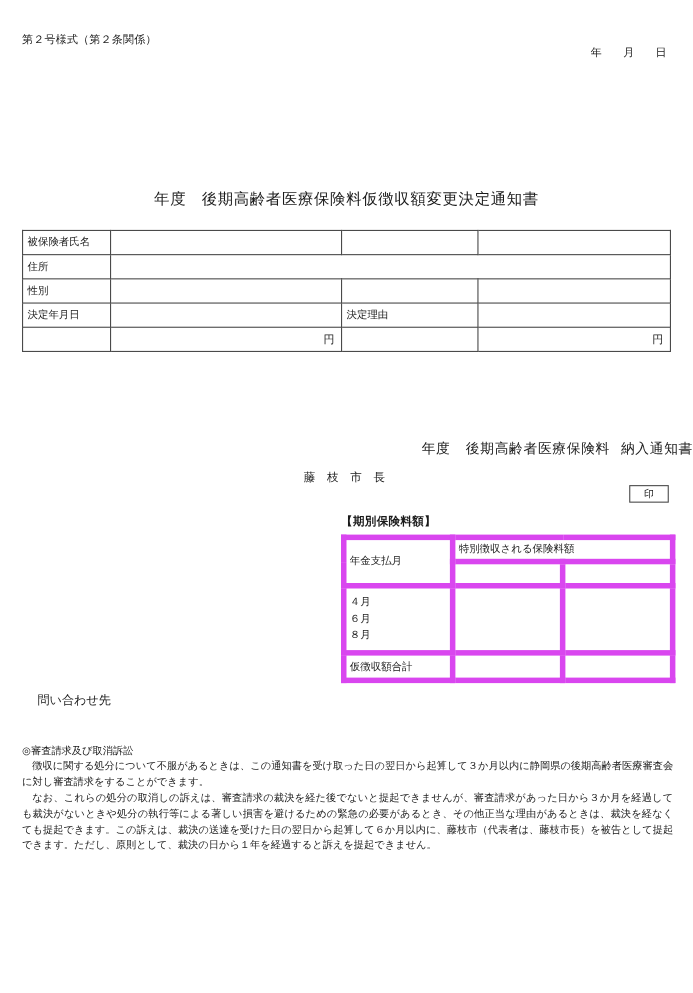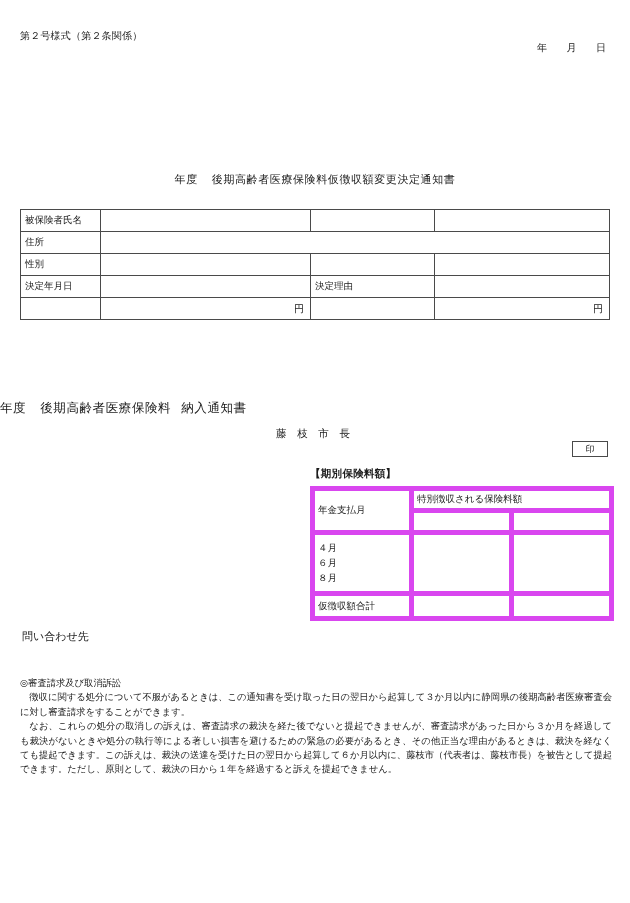--- a/index.html
+++ b/index.html
@@ -43,21 +43,21 @@
   .date-line span { margin-left: 17px; }
   .date-line span:first-child { margin-left: 0; }
 
   
   .title-1 {
     position: absolute;
     left: 0;
     right: 0;
     top: 172px;
     text-align: center;
-    font-size: 11px;
+    font-size: 14px;
     letter-spacing: 0.6px;
   }
   .title-1 .yd { margin-right: 14px; }
 
   .table-1 {
     position: absolute;
     left: 20px;
     top: 209px;
     width: 589px;
     border-collapse: collapse;
@@ -78,21 +78,21 @@
     padding-right: 6px;
     font-size: 10px;
   }
 
   
   .title-2 {
     position: absolute;
     left: 0;
     right: 0;
     top: 400px;
-    text-align: left;
+    text-align: right;
     font-size: 12.5px;
     letter-spacing: 0.6px;
   }
   .title-2 .yd { margin-right: 14px; }
   .title-2 .gap { display: inline-block; width: 10px; }
 
   .mayor {
     position: absolute;
     left: 0;
     right: 0;
@@ -160,21 +160,21 @@
   }
   .table-3 .h-span { height: 17px; }
   .table-3 .h-sub  { height: 17px; }
   .table-3 .c-month { height: 56px; vertical-align: middle; line-height: 15px; }
   .table-3 .c-total { height: 20px; }
   .table-3 col.c1 { width: 99px; }
 
   
   .contact {
     position: absolute;
-    left: 22px;
+    left: 34px;
     top: 629px;
     font-size: 11px;
   }
 
   
   .appeal {
     position: absolute;
     left: 20px;
     top: 676px;
     width: 592px;

